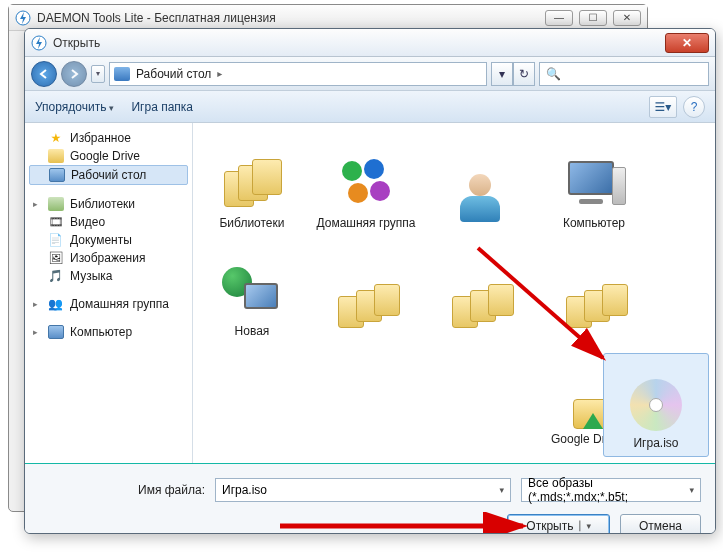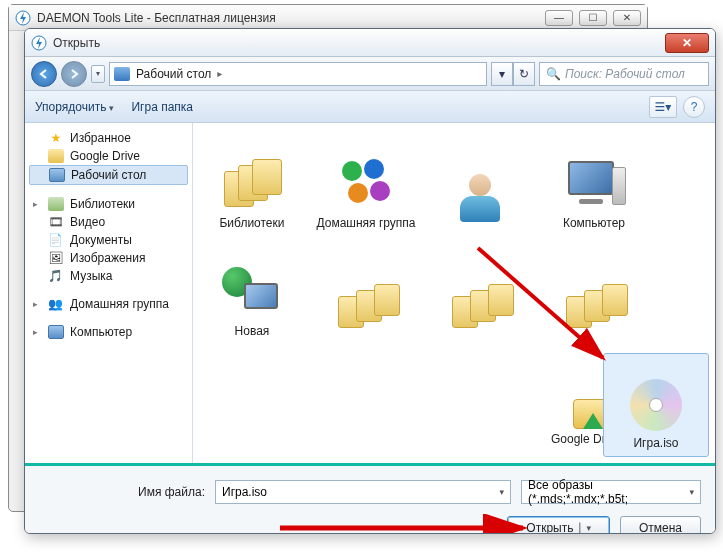--- a/index.html
+++ b/index.html
@@ -83,21 +83,21 @@
 .ico-gdrive{position:relative;}
 .ico-gdrive .fold{width:40px;height:30px;background:linear-gradient(#fde9a8,#e6c050);border-radius:4px;position:absolute;left:12px;top:14px;border:1px solid #c9a43a;}
 .ico-gdrive .tri{width:0;height:0;border-left:10px solid transparent;border-right:10px solid transparent;border-bottom:16px solid #2da94f;position:absolute;left:22px;top:28px;}
 .ico-disc{width:52px;height:52px;border-radius:50%;background:conic-gradient(#b7d3ec,#e5c4ee,#c9e8c1,#f2e1b1,#b7d3ec);display:flex;align-items:center;justify-content:center;}
 .ico-disc .hole{width:14px;height:14px;border-radius:50%;background:#fff;border:1px solid #aaa;}
 
 
 .arrow-red { position: absolute; pointer-events: none; }
 
 
-.footer { border-top: 3px solid #14b8a6; padding: 14px 14px 14px 100px; background:#f4f7fa; }
+.footer { border-top: 1px solid #14b8a6; padding: 14px 14px 14px 100px; background:#f4f7fa; }
 .row { display: flex; align-items: center; gap: 10px; }
 .row-label { width: 80px; text-align: right; color:#222; }
 .combo { height: 24px; border: 1px solid #9fb4c8; background: #fff; display:flex; align-items:center; padding: 0 6px; }
 .combo .drop { margin-left:auto; font-size:9px; color:#555; }
 .filename-combo { flex:1; }
 .filter-combo { width: 180px; }
 .btns-row { display:flex; justify-content:flex-end; gap:10px; margin-top:12px; }
 .btn { height:24px; padding: 0 18px; border:1px solid #8fa5b9; background:linear-gradient(#fefefe,#e2e9f0); border-radius:3px; display:flex;align-items:center; color:#222;}
 .btn.default { border-color:#3b82c4; box-shadow: 0 0 0 1px #8cc1f0 inset; }
 .btn .drop { margin-left:6px; font-size:9px; color:#555;}
@@ -147,21 +147,20 @@
       <span class="bc-ico"></span>
       <span class="bc-text">Рабочий стол</span>
       <span class="bc-arrow">▸</span>
     </div>
     <div class="refresh-btns">
       <div class="mini">▾</div>
       <div class="mini">↻</div>
     </div>
     <div class="searchbox">
       <span class="mag">🔍</span>
-      <span>Поиск: Рабочий стол</span>
     </div>
   </div>
 
   <div class="toolbar">
     <span class="tool-link tool-drop">Упорядочить</span>
     <span class="tool-link">Игра папка</span>
     <div class="tool-right">
       <div class="tool-icon">☰▾</div>
       <div class="tool-icon" style="color:#2a6fc0;border-radius:50%;width:22px;">?</div>
     </div>

